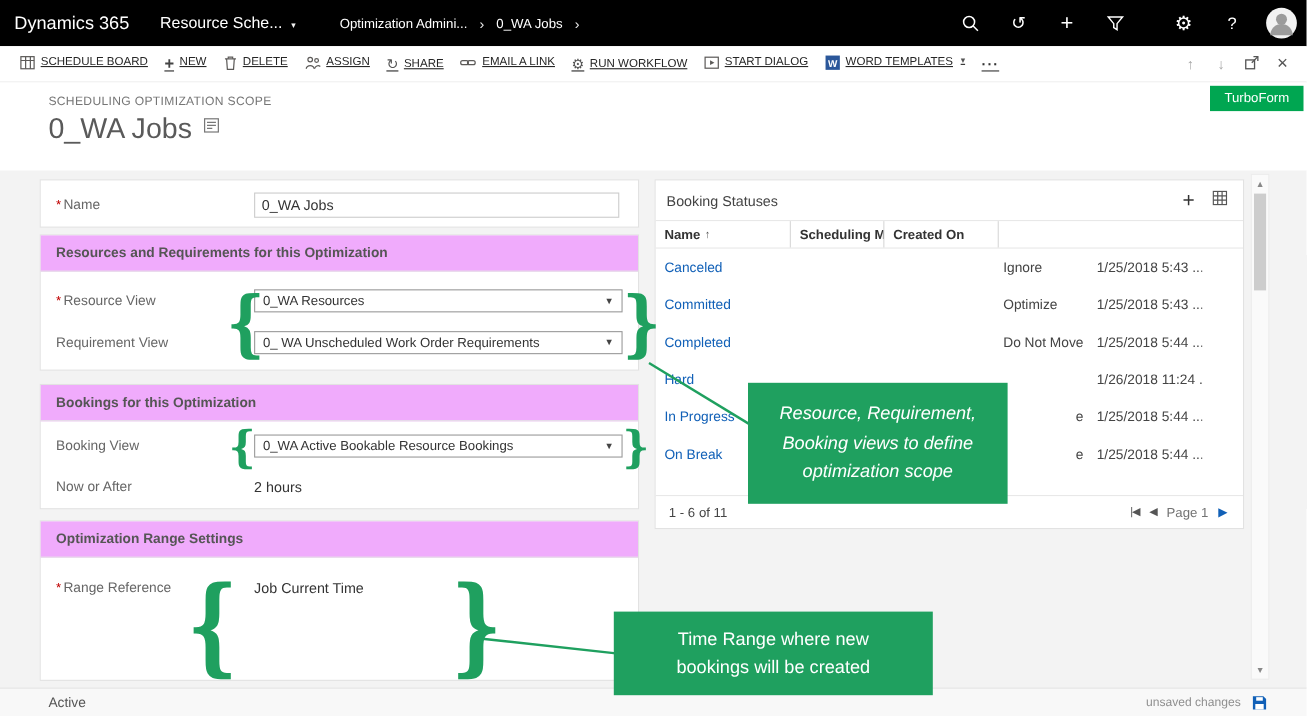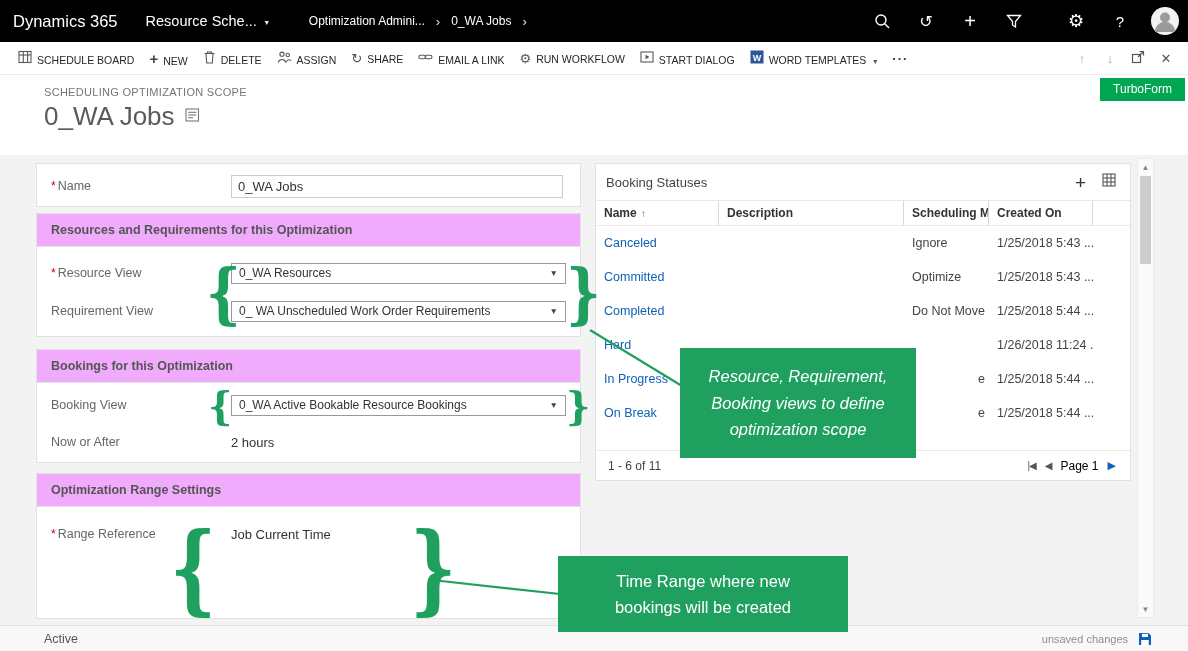--- a/index.html
+++ b/index.html
@@ -16,21 +16,21 @@
   .crumbs .sep { font-size:13px; opacity:.9; }
   .topicons { margin-left:auto; display:flex; align-items:center; }
   .topicon { width:44px; height:42px; display:flex; align-items:center; justify-content:center; font-size:16px; cursor:pointer; color:#fff; }
   .topicon.gear { margin-left:18px; font-size:18px; }
   .topicon.help { font-size:15px; }
   .topicon.avatar { width:46px; }
 
   
   .cmdbar { position:absolute; top:42px; left:0; right:0; height:33px; background:#fff; border-bottom:1px solid #ececec; display:flex; align-items:center; }
   .cmdbar-left { display:flex; align-items:center; gap:15px; padding-left:18px; }
-  .cmditem { display:flex; align-items:flex-end; gap:5px; font-size:10.5px; color:#262626; cursor:pointer; white-space:nowrap; }
+  .cmditem { display:flex; align-items:flex-start; gap:5px; font-size:10.5px; color:#262626; cursor:pointer; white-space:nowrap;text-decoration:underline; }
   .cmditem .uni { font-size:13px; color:#555; line-height:1; }
   .cmditem .plus { font-size:15px; color:#444; font-weight:bold; }
   .cmditem .wcaret { font-size:8px; color:#555; margin-left:2px; }
   .cmditem.more { font-size:13px; font-weight:bold; color:#333; letter-spacing:1px; }
   .cmd-right { margin-left:auto; display:flex; align-items:center; gap:8px; padding-right:12px; }
   .cmd-right .navicon { width:20px; text-align:center; font-size:13px; color:#a6a6a6; cursor:pointer; }
   .cmd-right .navicon.dark { color:#555; }
   .cmd-right .close { font-size:13px; color:#444; }
 
   
@@ -62,21 +62,21 @@
   .gc1 { width:123px; } .gc2 { width:185px; } .gc3 { width:85px; } .gc4 { width:104px; } .gc5 { flex:1; }
   .gcols .gc1,.gcols .gc2,.gcols .gc3,.gcols .gc4 { border-right:1px solid #d8d8d8; }
   .sort { font-size:10px; color:#555; margin-left:4px; font-weight:normal; }
   .grow { height:34px; display:flex; align-items:center; }
   .glink { color:var(--link-blue,#1160b7); font-size:12.5px; cursor:pointer; text-decoration:none; }
   .gval { font-size:12.5px; color:#444; }
   .gc3.peek { padding-left:74px; }
   .gfoot { position:absolute; left:0; right:0; bottom:0; height:30px; border-top:1px solid #e8e8e8; display:flex; align-items:center; padding:0 14px 0 12px; font-size:12px; color:#444;gap:28px; }
   .pager { margin-left:auto; display:flex; align-items:center; gap:9px; }
   .pgbtn { font-size:10px; color:#555; letter-spacing:-1px; cursor:pointer; }
-  .pglabel { font-size:12px; color:#000000; }
+  .pglabel { font-size:12px; color:#737373; }
   .pgnext { font-size:11px; color:var(--link-blue,#1160b7); cursor:pointer; }
 
   
   .vscroll { position:absolute; left:1137px; top:3px; width:17px; height:460px; background:#fafafa; border:1px solid #ececec; }
   .varrow { height:16px; display:flex; align-items:center; justify-content:center; font-size:8px; color:#888; cursor:pointer; }
   .varrow.vdown { position:absolute; bottom:0; left:0; right:0; }
   .vthumb { position:absolute; top:17px; left:2px; width:11px; height:88px; background:#cdcdcd; cursor:pointer; }
 
   
   .statusbar { position:absolute; left:0; right:0; bottom:0; height:26px; background:#f8f8f8; border-top:1px solid #e1e1e1; display:flex; align-items:center; }
@@ -307,23 +307,20 @@
                   <line x1="1" y1="9" x2="13" y2="9"></line>
                 </g>
               </svg></span>
         </span>
       </div>
       <div class="gcols">
         <div class="gc gc1">
             <span>Name</span>
             <span class="sort">↑</span>
           </div>
-        <div class="gc gc2">
-            <span>Description</span>
-          </div>
         <div class="gc gc3">
             <span>Scheduling M...</span>
           </div>
         <div class="gc gc4">
             <span>Created On</span>
           </div>
         <div class="gc gc5"></div>
       </div>
       <div>
         <div class="grow">

